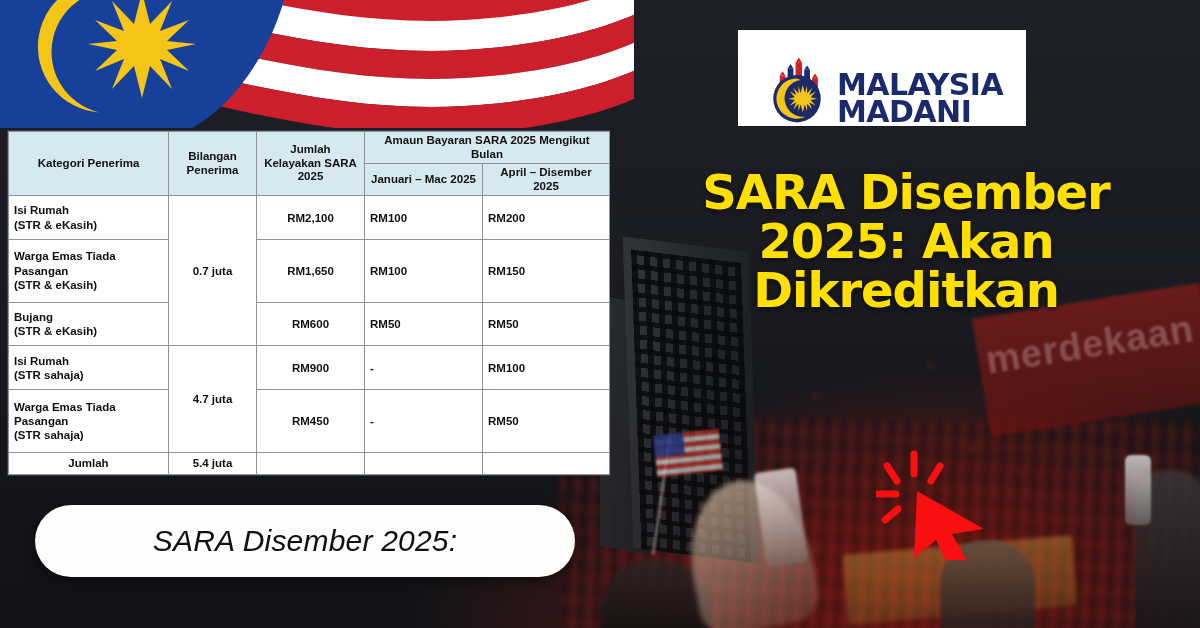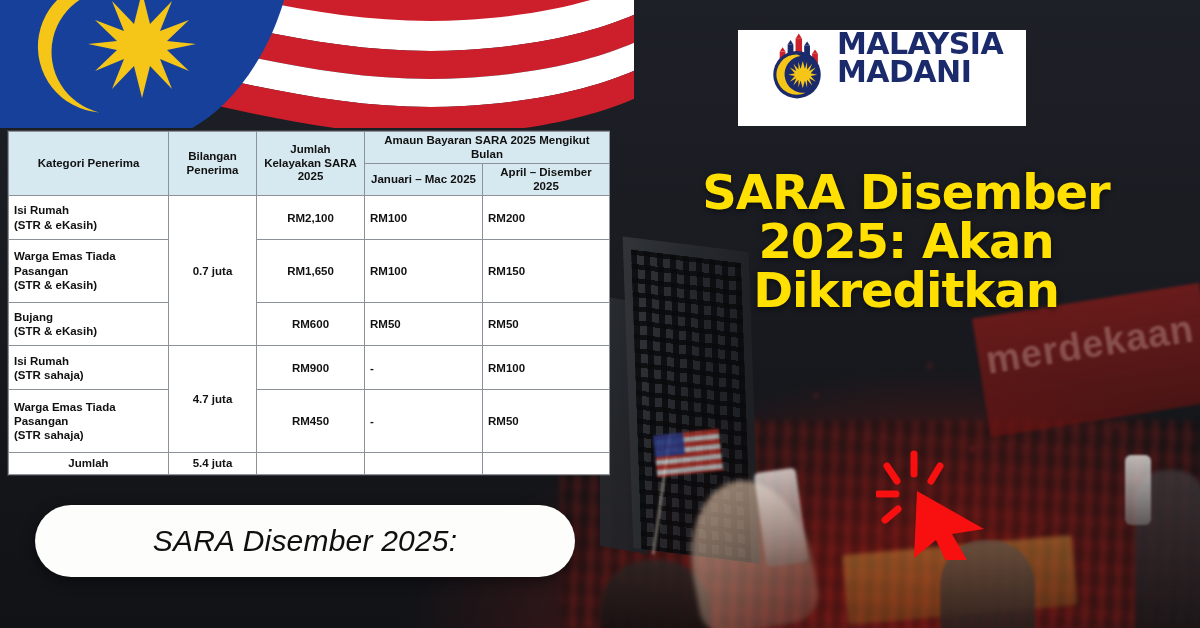--- a/index.html
+++ b/index.html
@@ -74,21 +74,21 @@
                repeating-linear-gradient(180deg, rgba(8,9,11,.85) 0 5px, rgba(0,0,0,0) 5px 14px);}
   .bg-building2{position:absolute;left:600px;top:300px;width:48px;height:250px;
     background:linear-gradient(100deg,#2b2e33,#1c1f23);transform:skewY(10deg);opacity:.9;}
 
   
   .flag{position:absolute;left:-6px;top:-6px;width:640px;height:134px;overflow:hidden;}
   .flag svg{display:block;}
 
   
   .logo-card{position:absolute;left:738px;top:30px;width:288px;height:96px;
-    background:#ffffff;display:flex;align-items:flex-start;justify-content:center;gap:4px;}
+    background:#ffffff;display:flex;align-items:flex-end;justify-content:center;gap:4px;}
   .logo-mark{width:72px;height:72px;flex:0 0 auto;}
   .logo-text{display:flex;flex-direction:column;line-height:.92;}
   .logo-text span{font-family:"DejaVu Sans", sans-serif;font-weight:bold;font-size:30px;
     color:#1b2a6b;letter-spacing:-.5px;}
 
   
   .title{position:absolute;left:612px;top:168px;width:588px;
     text-align:center;color:#FFE000;
     font-family:"DejaVu Sans", sans-serif;font-weight:bold;font-size:48px;line-height:1.02;
     letter-spacing:-1px;

